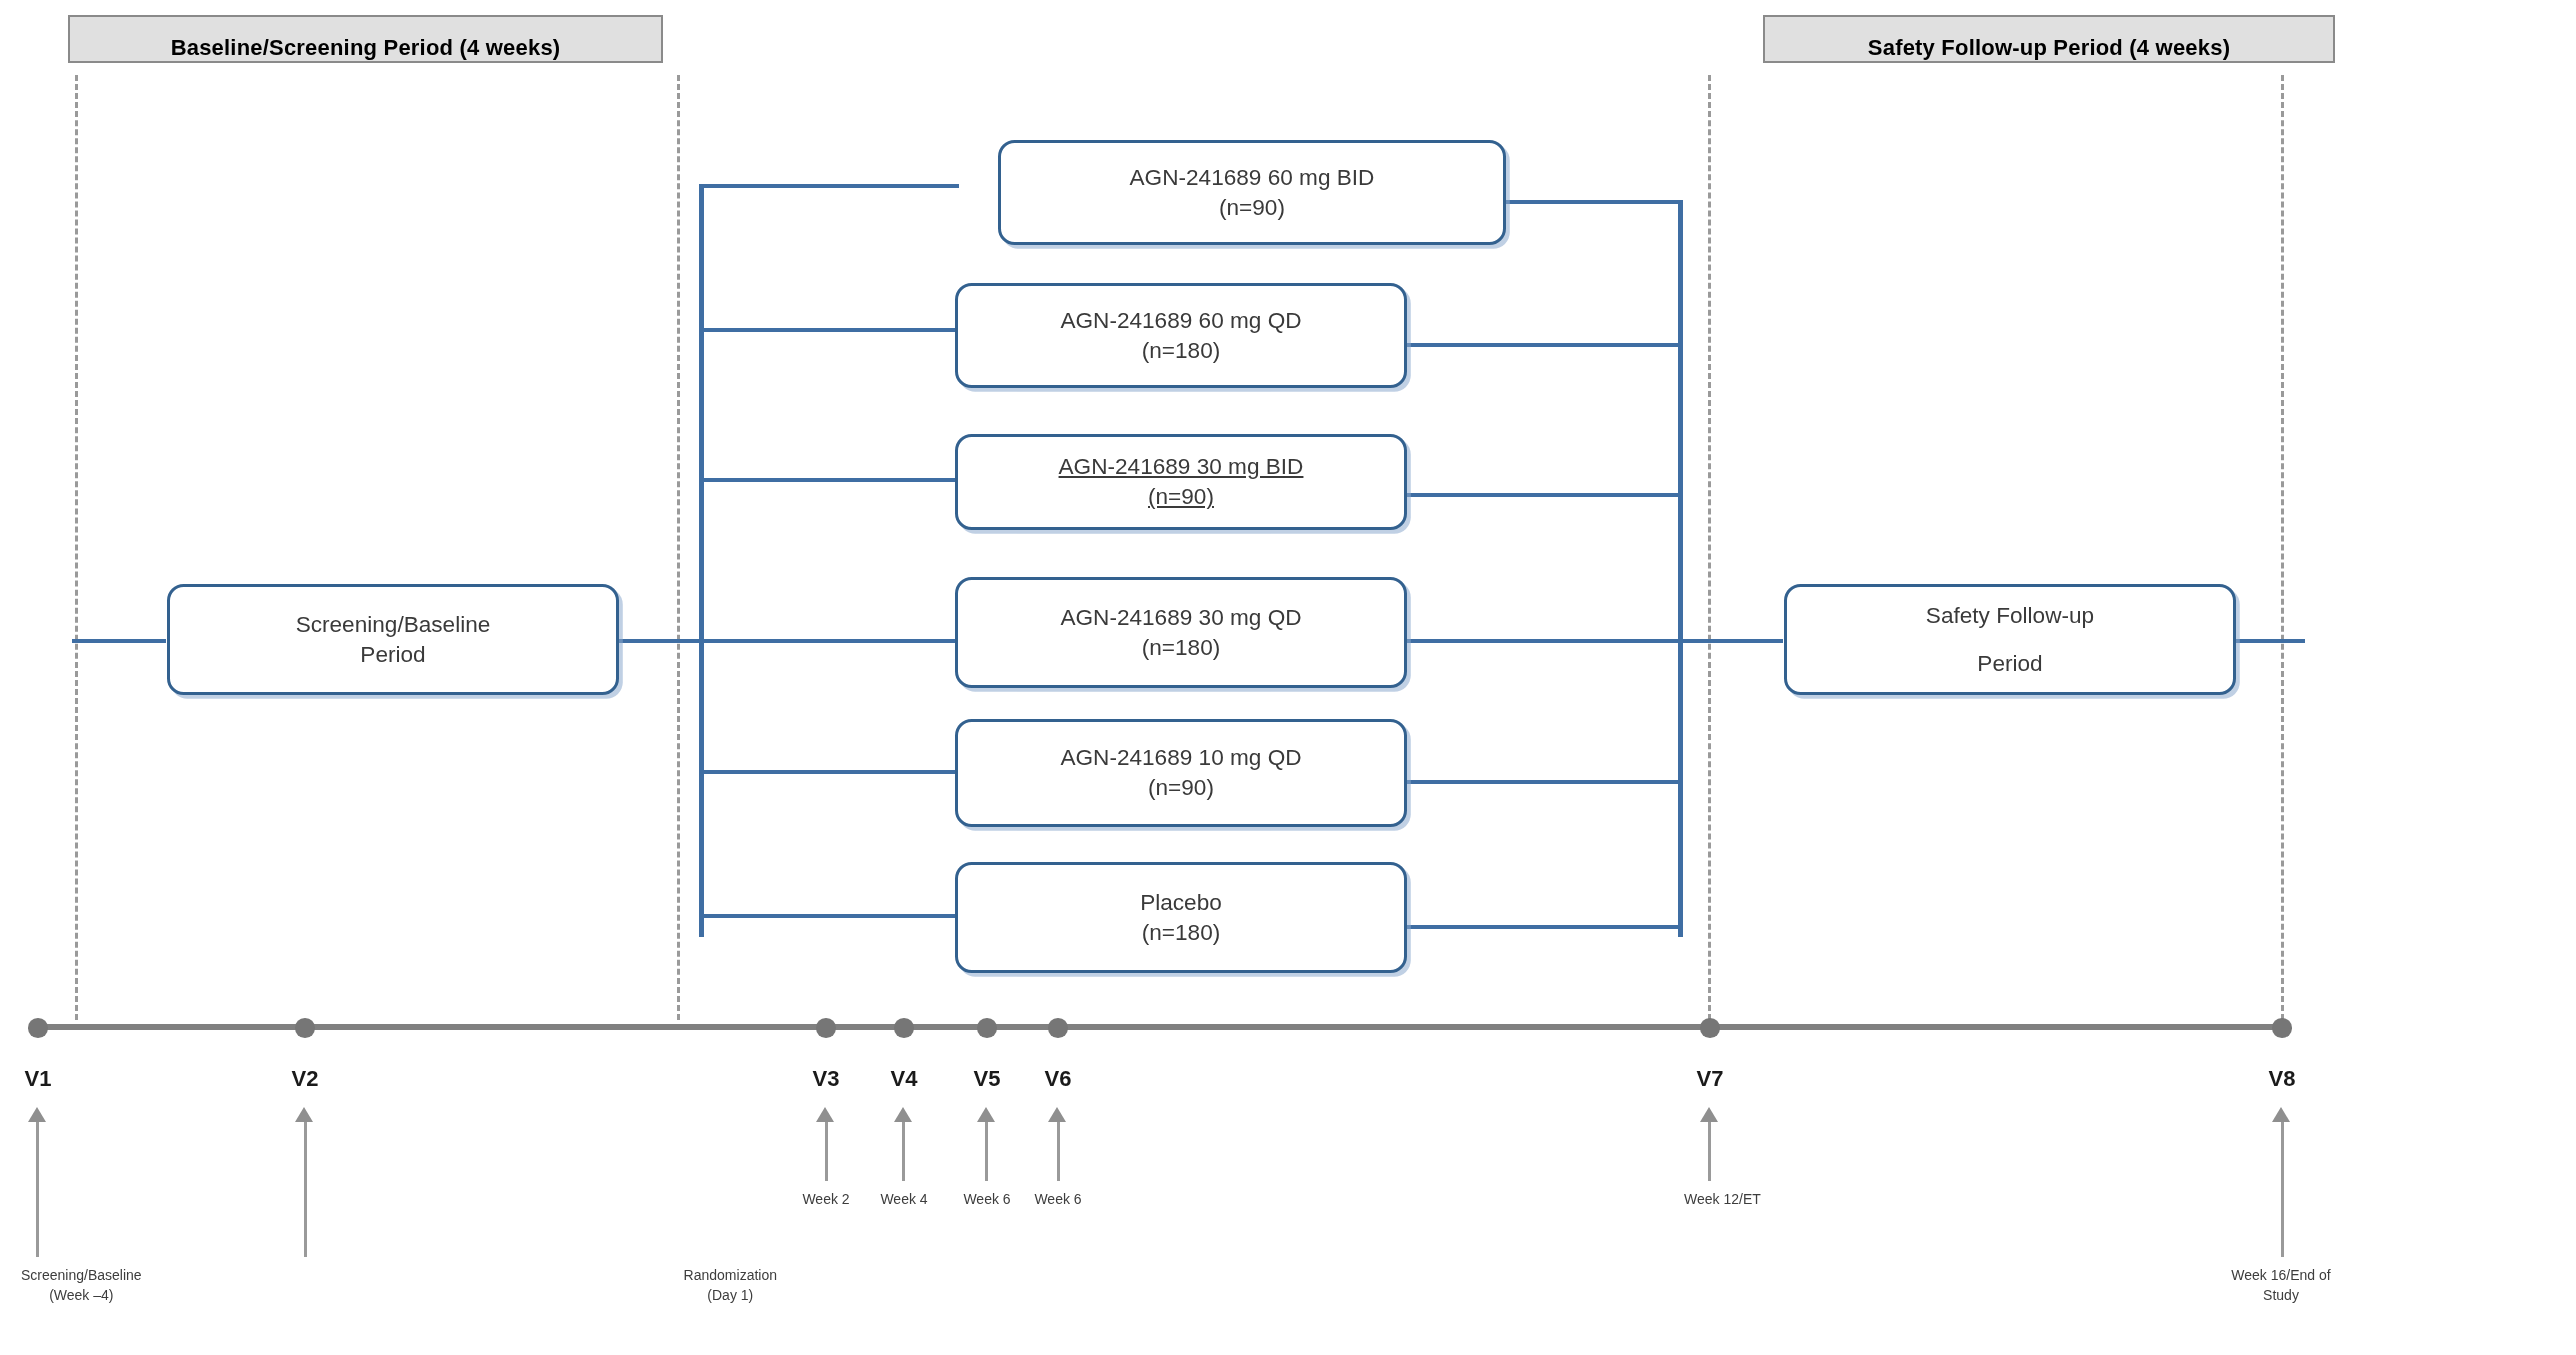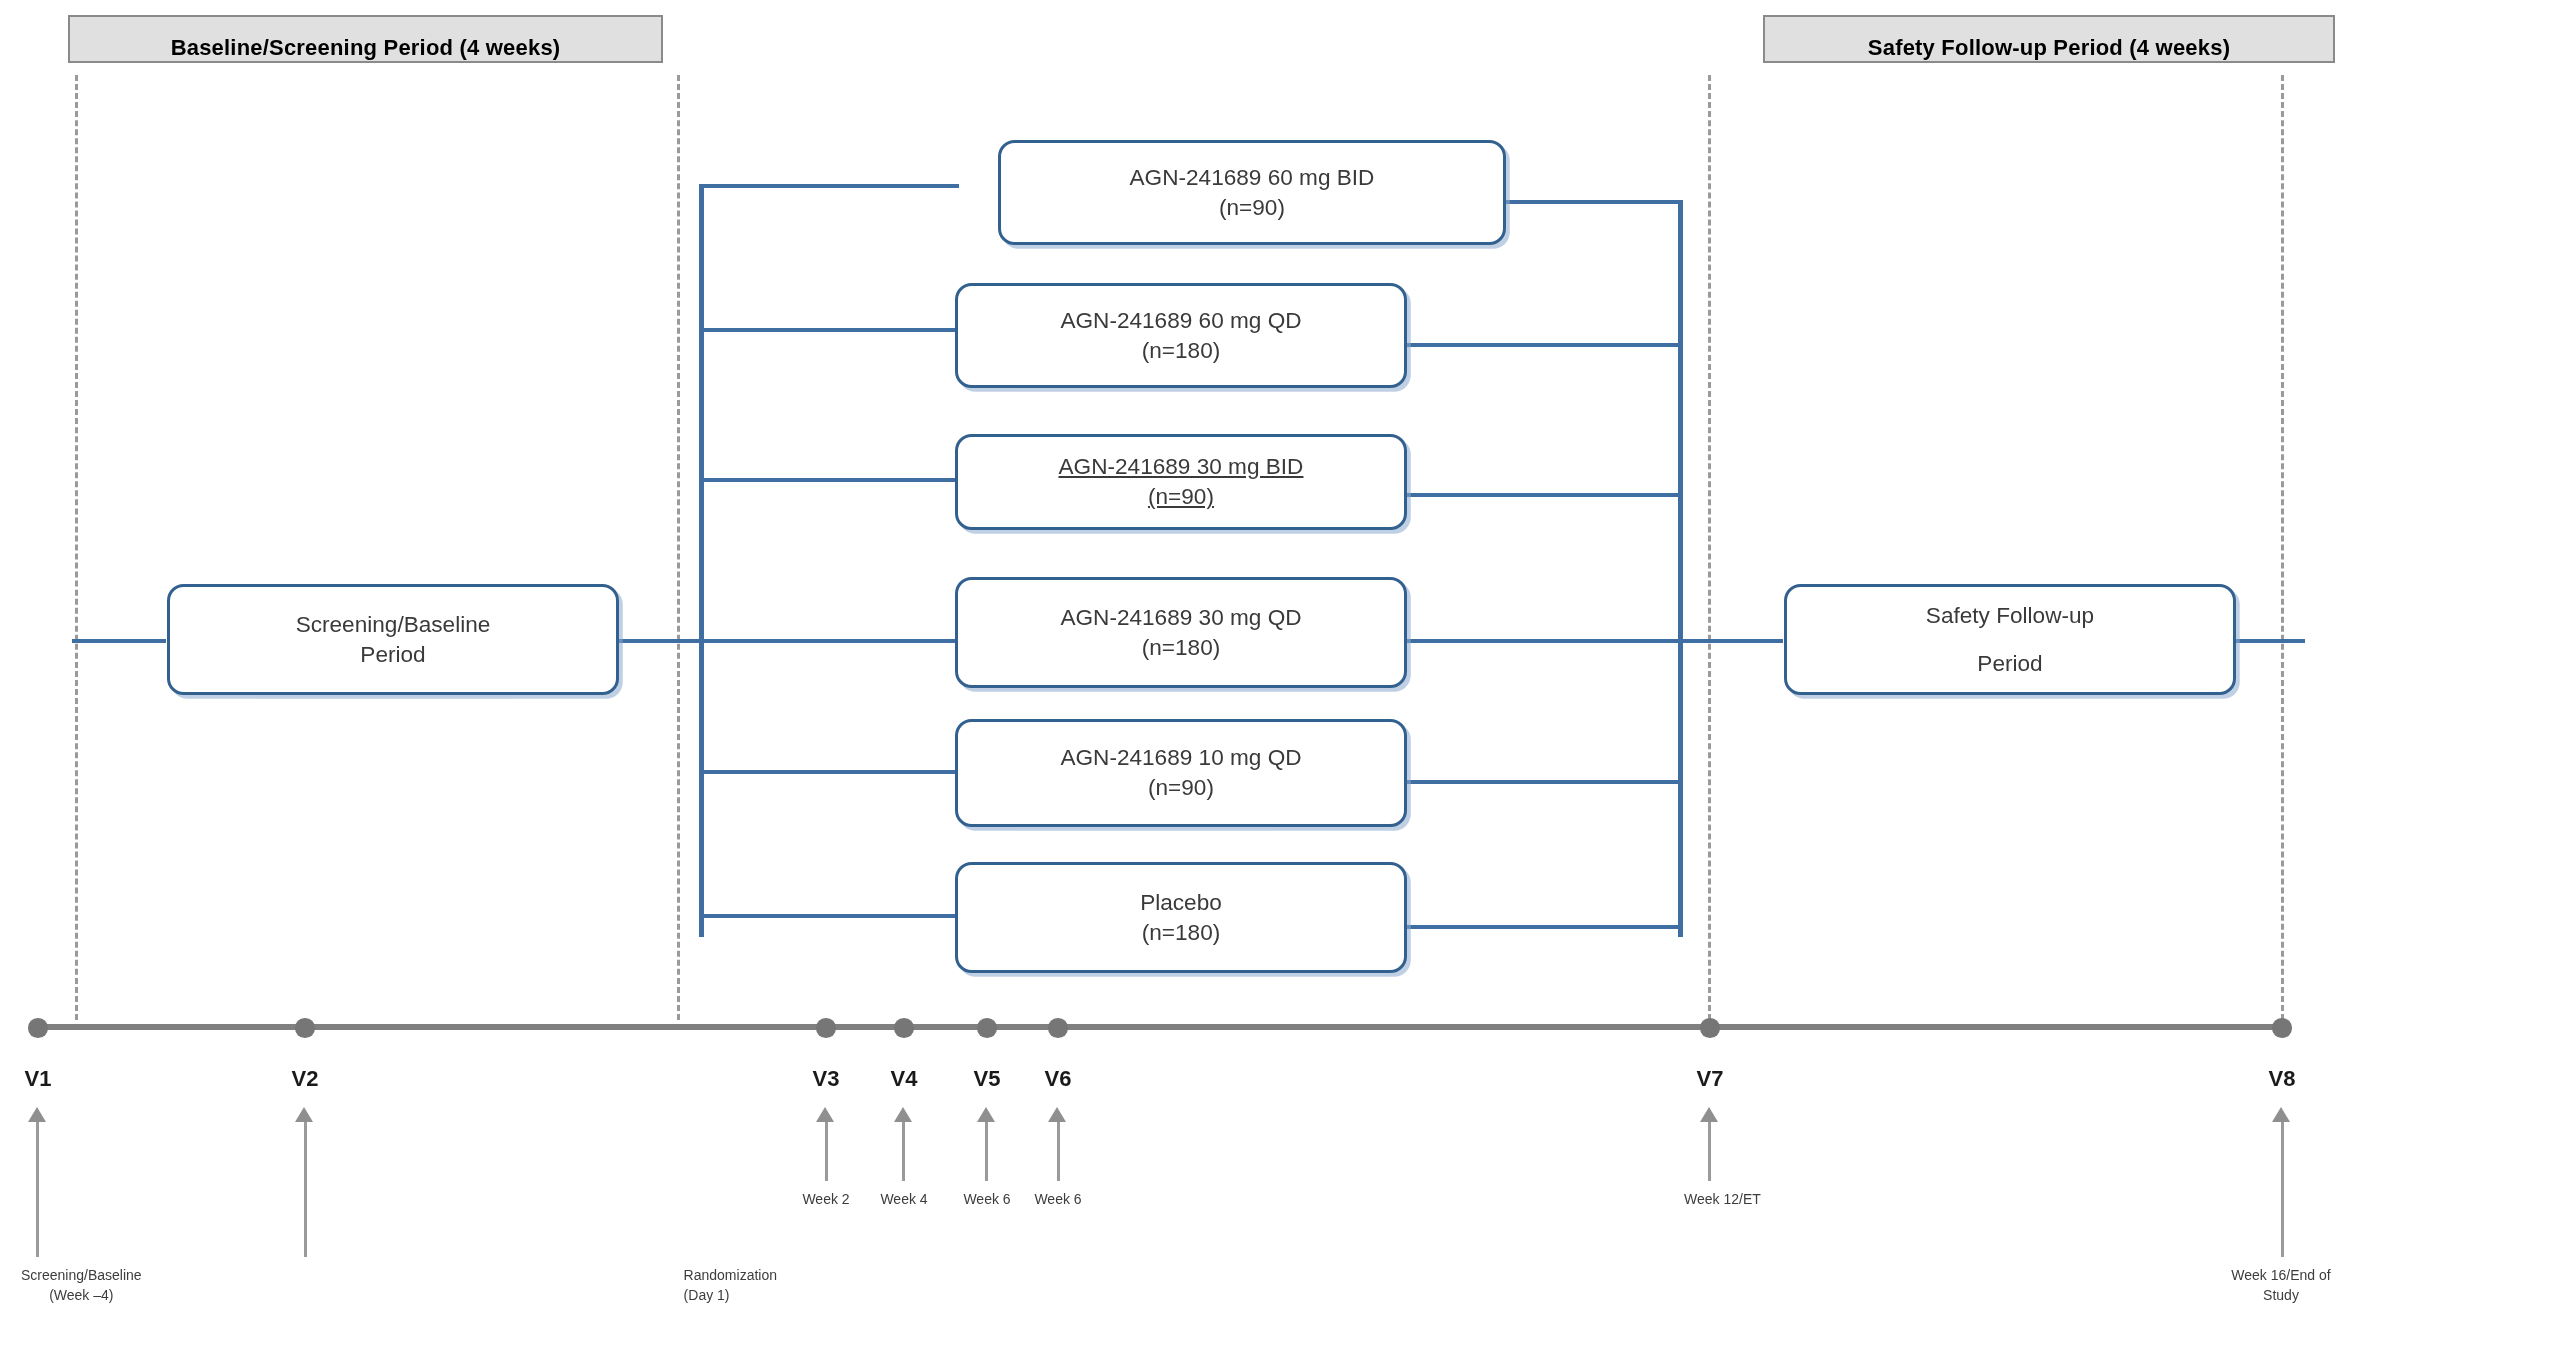--- a/index.html
+++ b/index.html
@@ -122,21 +122,21 @@
   
   .annot {
     position: absolute;
     font-size: 14px;
     color: #3d3d3d;
     line-height: 1.45;
     white-space: nowrap;
   }
   .annot.center { transform: translateX(-50%); text-align: center; }
   .annot.left   { text-align: center; }
-  .annot.right  { transform: translateX(-100%); text-align: left; }
+  .annot.right  { transform: translateX(-100%); text-align: center; }
 </style>
 </head>
 <body>
 
 <div id="stage">
 
   <div class="period-bar" style="left:68px; top:15px; width:595px; height:48px;">
     <span>Baseline/Screening  Period (4 weeks)</span>
   </div>
   <div class="period-bar" style="left:1763px; top:15px; width:572px; height:48px;">

